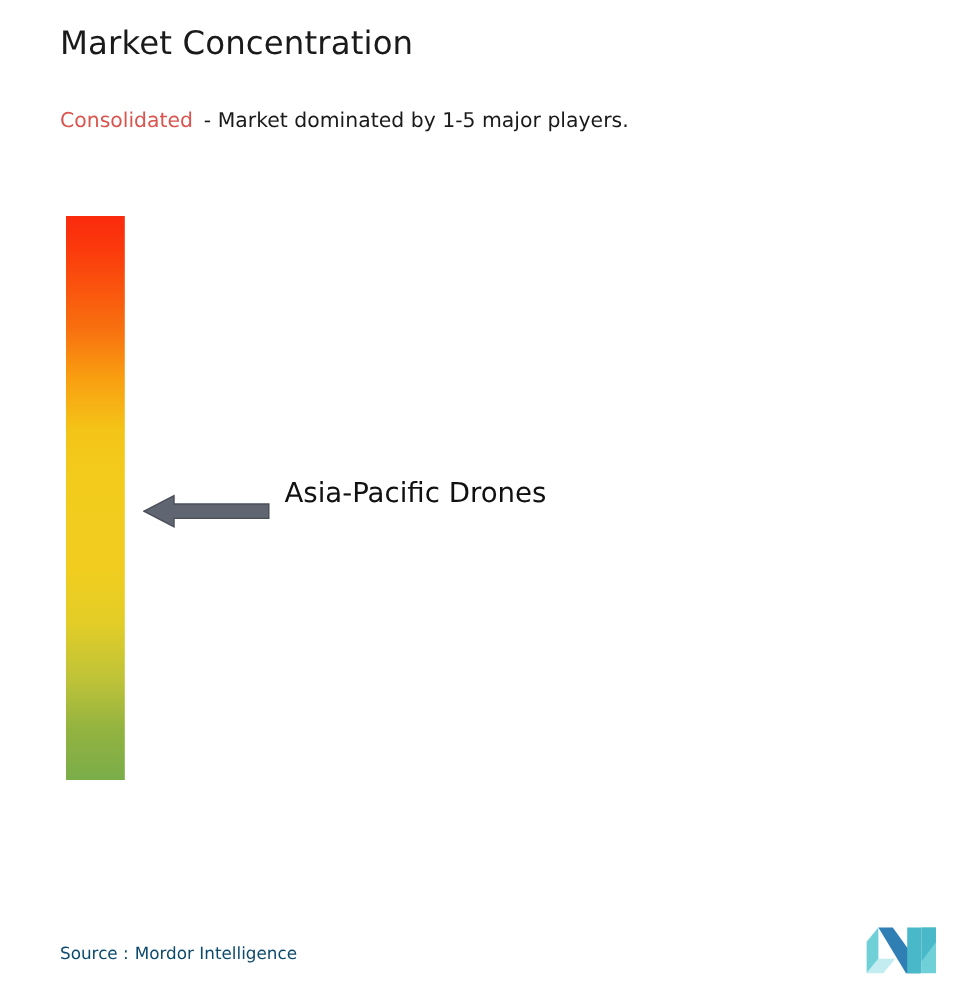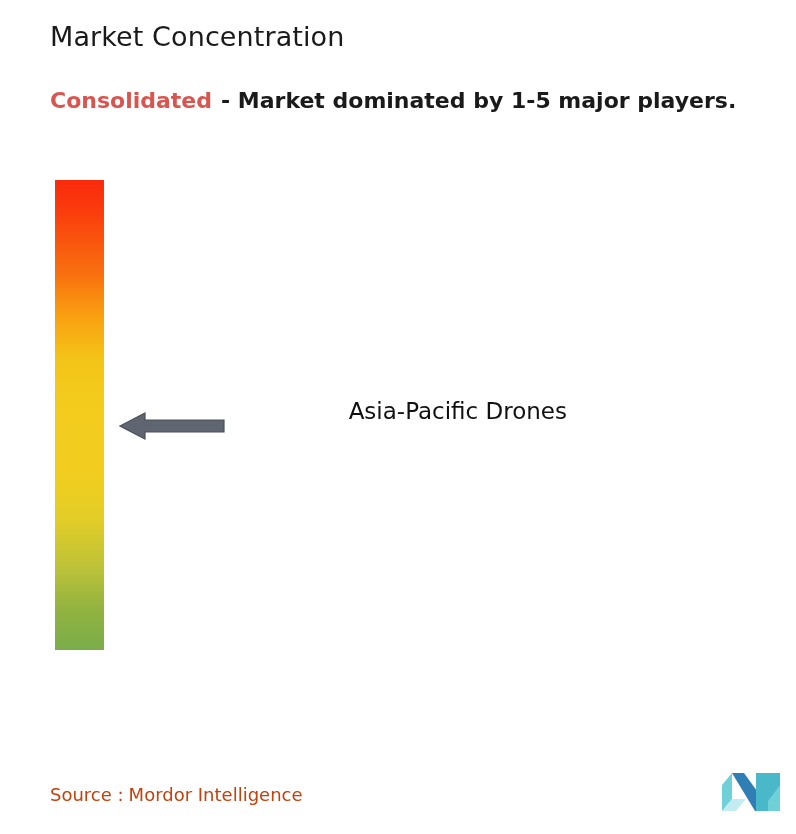--- a/index.html
+++ b/index.html
@@ -34,24 +34,24 @@
     letter-spacing: 0.1px;
     white-space: nowrap;
   }
 
   
   .legend-top {
     position: absolute;
     left: 22px;
     top: 85px;
     width: 740px;
-    font-size: 22px;
+    font-size: 17px;
     line-height: 32px;
     color: #1a1a1a;
-    font-weight: 700;
+    font-weight: 400;
   }
   .legend-top .kw {
     color: #d9554f;
   }
 
   
   .legend-bottom {
     position: absolute;
     left: 22px;
     top: 686px;
@@ -107,31 +107,30 @@
   
   .callout {
     position: absolute;
     left: 209px;
     top: 394px;
     width: 330px;
     font-size: 23px;
     line-height: 34px;
     color: #111111;
     font-weight: 400;
-    text-align: right;
   }
 
   
   .source {
     position: absolute;
     left: 22px;
     top: 782px;
-    font-size: 18px;
+    font-size: 14px;
     line-height: 26px;
-    color: #c2410c;
+    color: #0c4a6e;
     font-weight: 400;
     white-space: nowrap;
   }
   .source .sep {
     display: inline-block;
     width: 5px;
   }
 
   .brand-logo {
     position: absolute;

